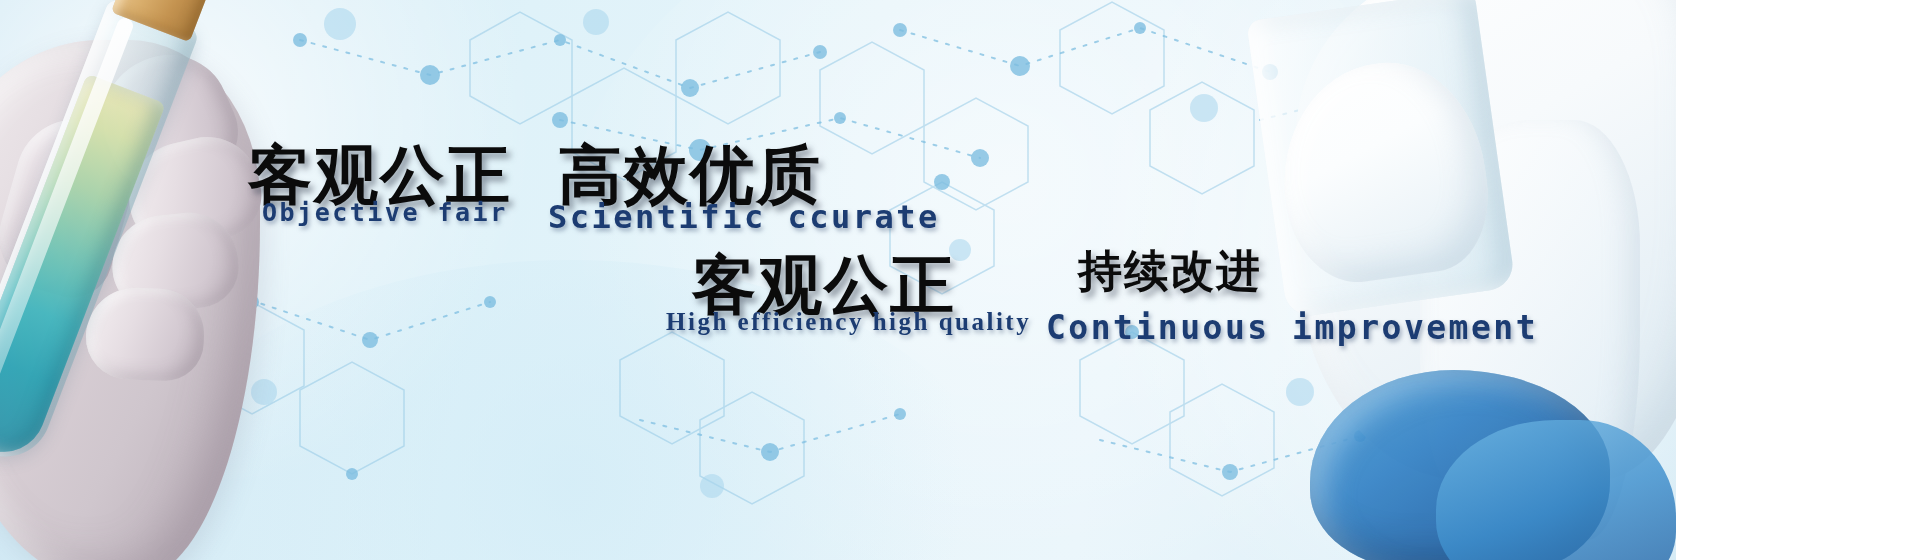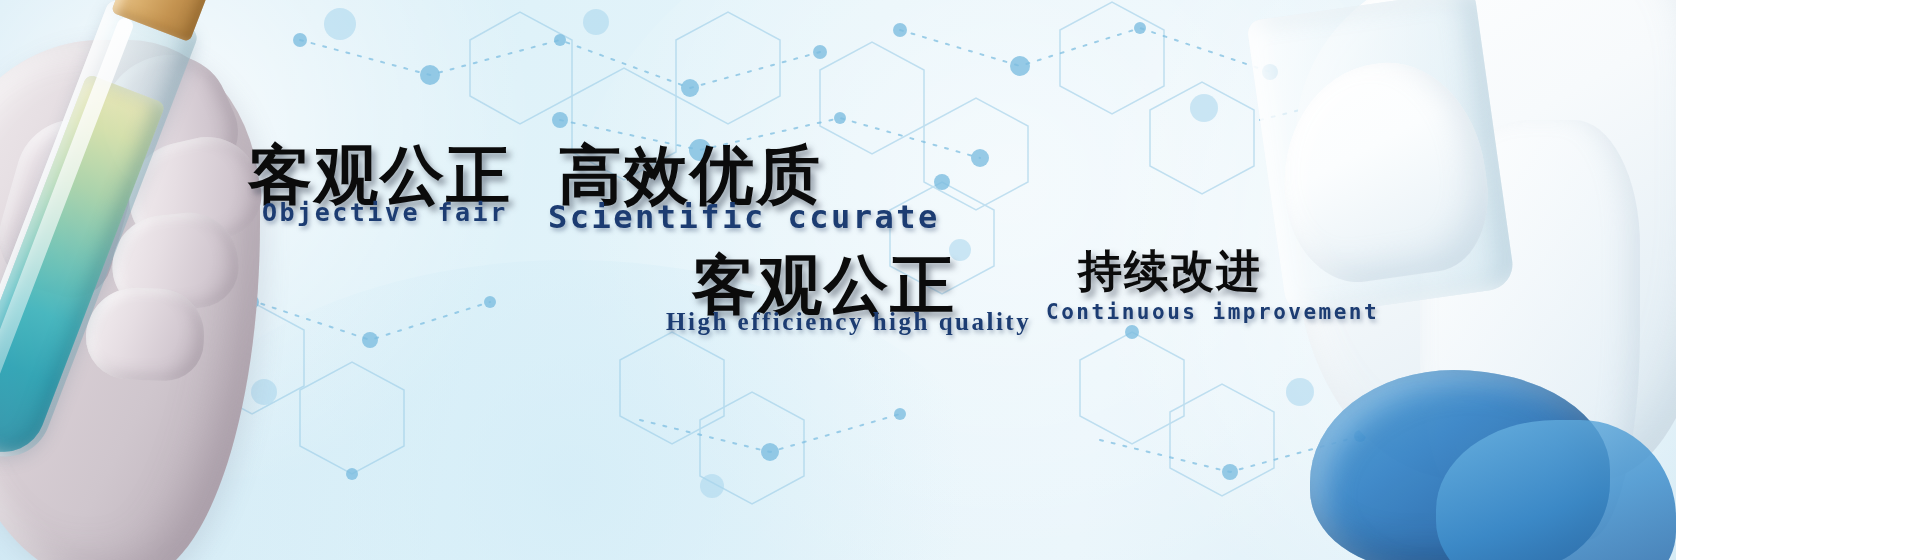--- a/index.html
+++ b/index.html
@@ -236,21 +236,21 @@
   }
 
   #cn-1 { left: 248px; top: 132px; font-size: 64px; }
   #cn-2 { left: 558px; top: 132px; font-size: 64px; }
   #en-1 { left: 262px; top: 198px; font-size: 25px; }
   #en-2 { left: 548px; top: 198px; font-size: 32px; }
 
   #cn-3 { left: 692px; top: 242px; font-size: 64px; }
   #cn-4 { left: 1078px; top: 242px; font-size: 44px; }
   #en-3 { left: 666px; top: 308px; font-size: 25px; font-family: Liberation Serif, serif; }
-  #en-4 { left: 1046px; top: 300px; font-size: 21px; }
+  #en-4 { left: 1046px; top: 308px; font-size: 33px; }
 </style>
 </head>
 <body>
 
 <div id="banner">
 
   <div class="wash wash-a"></div>
   <div class="wash wash-b"></div>
   <div class="wash wash-c"></div>
   <div class="wash wash-d"></div>

